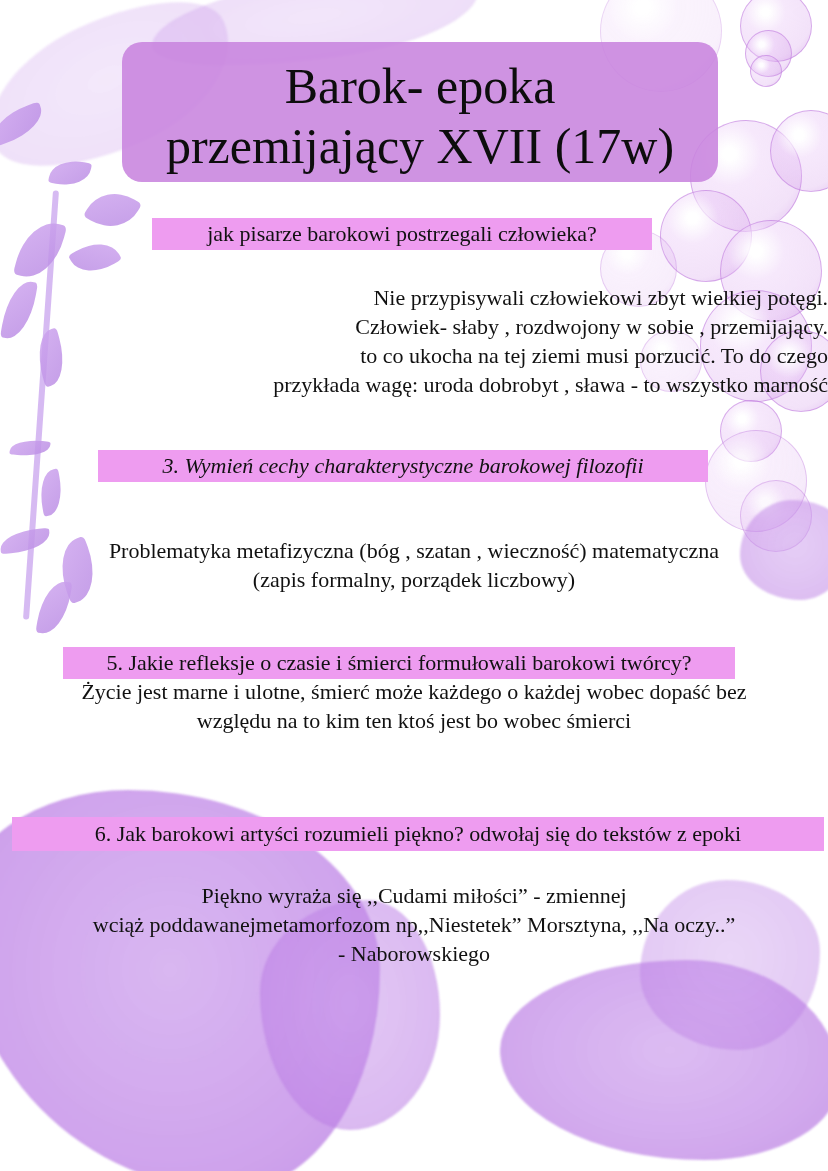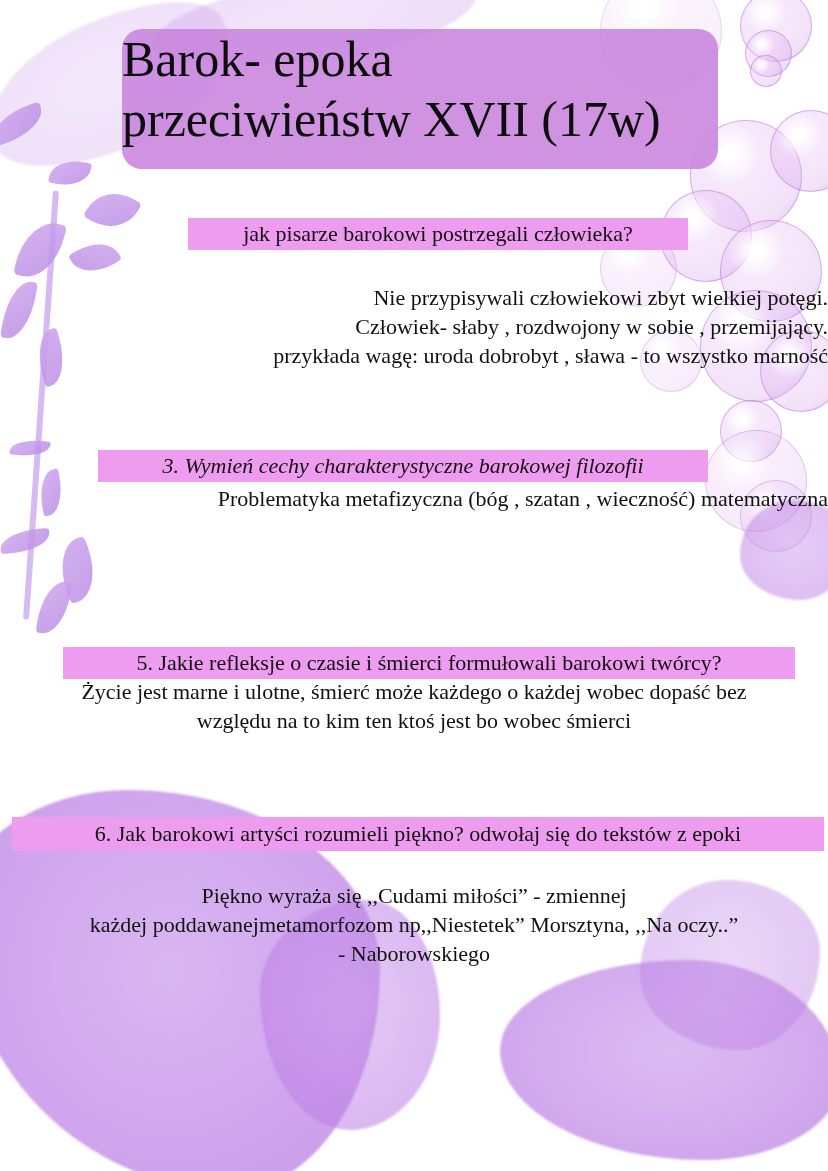--- a/index.html
+++ b/index.html
@@ -40,28 +40,29 @@
   .stem {
     position: absolute;
     background: #cfaef0;
     width: 6px;
     border-radius: 3px;
     opacity: 0.85;
   }
   .title-box {
     position: absolute;
     left: 122px;
-    top: 29px;
+    top: 42px;
     width: 596px;
     height: 140px;
     background: rgba(200, 132, 222, 0.88);
     border-radius: 20px;
+    text-align: center;
     font-size: 50px;
     line-height: 60px;
-    padding-top: 0;
+    padding-top: 14px;
     box-sizing: border-box;
     color: #0d0d0d;
   }
   .title-box div { white-space: nowrap; }
   .qbar {
     position: absolute;
     background: #ee9cf0;
     font-size: 22px;
     line-height: 32px;
     text-align: center;
@@ -120,39 +121,41 @@
   <div class="splash" style="left:740px;top:500px;width:110px;height:100px;opacity:0.55;"></div>
 
   <div class="splash" style="left:-40px;top:790px;width:420px;height:400px;opacity:0.8;border-radius:40% 60% 35% 65% / 30% 45% 55% 70%;"></div>
   <div class="splash" style="left:260px;top:900px;width:180px;height:230px;opacity:0.6;border-radius:60% 40% 50% 50% / 40% 50% 50% 60%;"></div>
   <div class="splash" style="left:500px;top:960px;width:340px;height:200px;opacity:0.75;border-radius:55% 45% 40% 60% / 45% 60% 40% 55%;"></div>
   <div class="splash" style="left:640px;top:880px;width:180px;height:170px;opacity:0.45;"></div>
 </div>
 
 <div class="title-box">
   <div>Barok- epoka</div>
-  <div>przeciwieństw XVII (17w)</div>
+  <div>przemijający XVII (17w)</div>
 </div>
 
-<div class="qbar" style="left:152px;top:218px;width:500px;height:32px;margin-left:36px;">jak pisarze barokowi postrzegali człowieka?</div>
+<div class="qbar" style="left:152px;top:218px;width:500px;height:32px;">jak pisarze barokowi postrzegali człowieka?</div>
 <div class="para" style="top:283px;text-align:right;">
   <div>Nie przypisywali człowiekowi zbyt wielkiej potęgi.</div>
   <div>Człowiek- słaby , rozdwojony w sobie , przemijający.</div>
+  <div>to co ukocha na tej ziemi musi porzucić. To do czego</div>
   <div>przykłada wagę: uroda dobrobyt , sława - to wszystko marność</div>
 </div>
 
 <div class="qbar" style="left:98px;top:450px;width:610px;height:32px;font-style:italic;">3. Wymień cechy charakterystyczne barokowej filozofii</div>
-<div class="para" style="top:484px;text-align:right;">
+<div class="para" style="top:536px;">
   <div>Problematyka metafizyczna (bóg , szatan , wieczność) matematyczna</div>
+  <div>(zapis formalny, porządek liczbowy)</div>
 </div>
 
-<div class="qbar" style="left:63px;top:647px;width:732px;height:32px;">5. Jakie refleksje o czasie i śmierci formułowali barokowi twórcy?</div>
+<div class="qbar" style="left:63px;top:647px;width:672px;height:32px;">5. Jakie refleksje o czasie i śmierci formułowali barokowi twórcy?</div>
 <div class="para" style="top:677px;">
   <div>Życie jest marne i ulotne, śmierć może każdego o każdej wobec dopaść bez</div>
   <div>względu na to kim ten ktoś jest bo wobec śmierci</div>
 </div>
 
 <div class="qbar" style="left:12px;top:817px;width:812px;height:34px;line-height:34px;">6. Jak barokowi artyści rozumieli piękno? odwołaj się do tekstów z epoki</div>
 <div class="para" style="top:881px;">
   <div>Piękno wyraża się ,,Cudami miłości” - zmiennej</div>
-  <div>każdej poddawanejmetamorfozom np,,Niestetek” Morsztyna, ,,Na oczy..”</div>
+  <div>wciąż poddawanejmetamorfozom np,,Niestetek” Morsztyna, ,,Na oczy..”</div>
   <div>- Naborowskiego</div>
 </div>
 
 </body></html>

